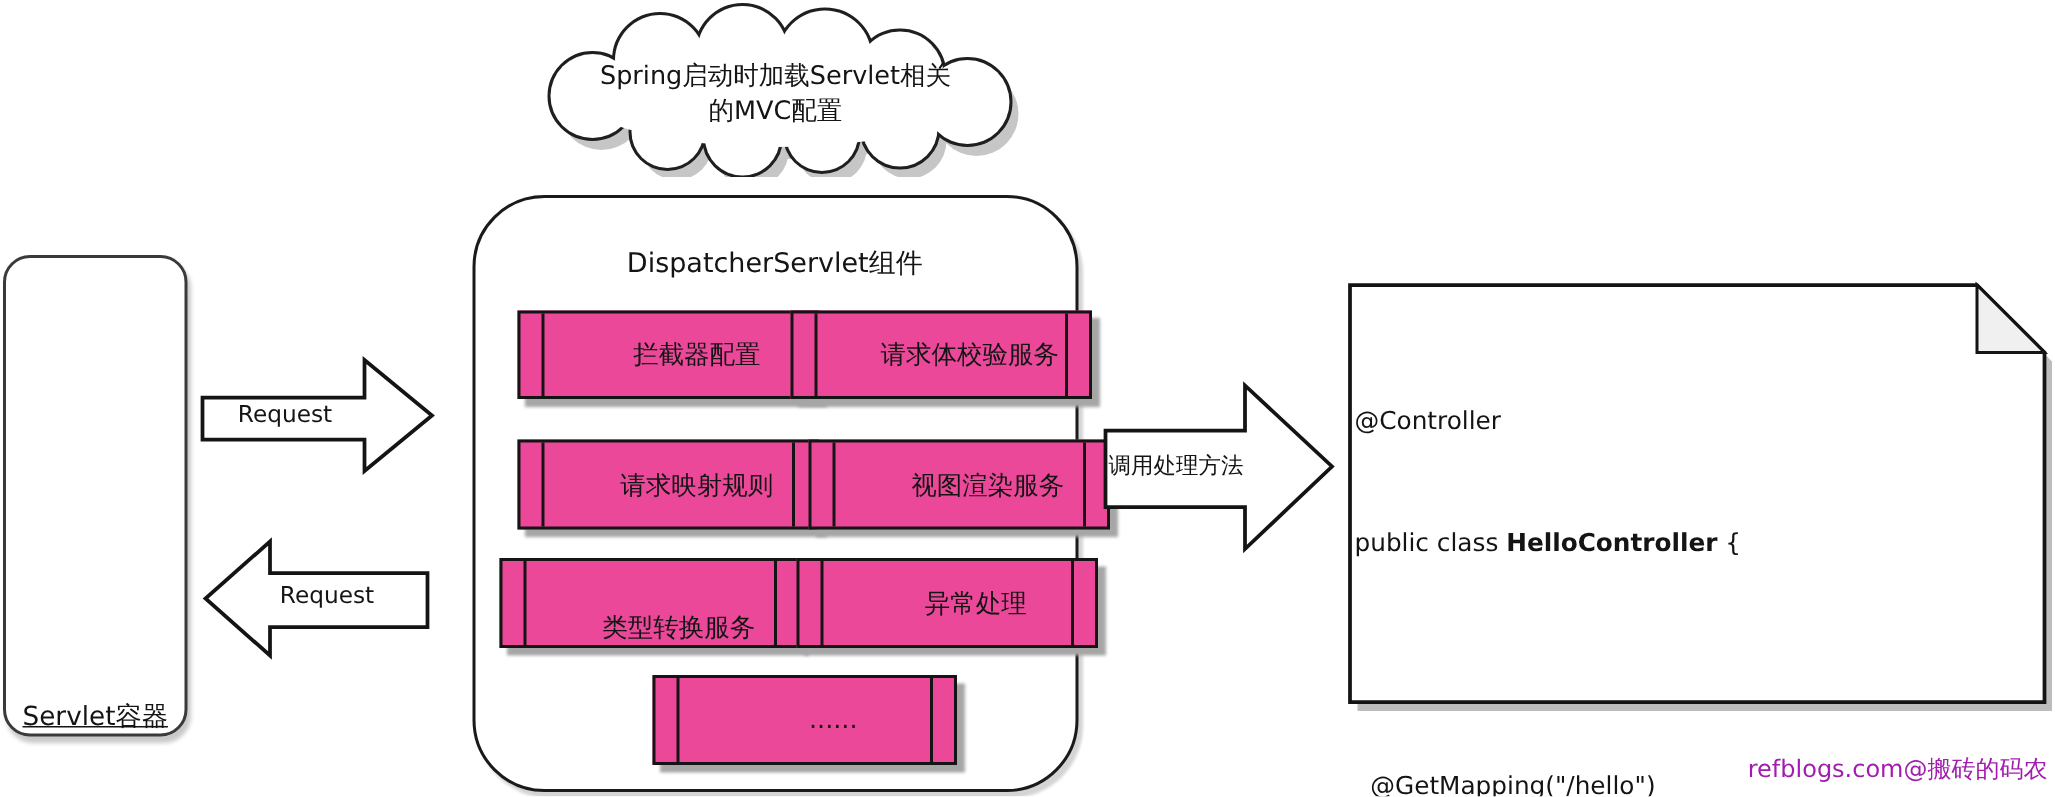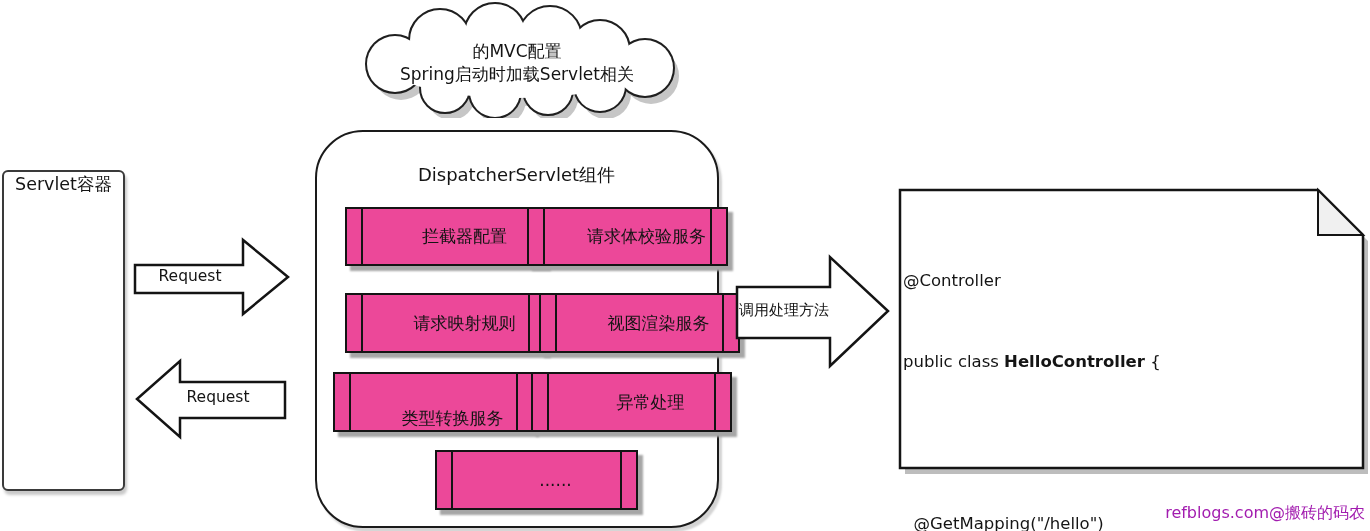--- a/index.html
+++ b/index.html
@@ -12,24 +12,25 @@
 
   
   .cloud-text{
     left:358px;top:40px;width:318px;text-align:center;
     font-size:17px;line-height:23px;font-weight:500;
   }
 
   
   .servlet{
     left:2px;top:170px;width:119px;height:317px;background:#fff;
-    border:2px solid #3a3a3a;border-radius:6px;
+    border:2px solid #3a3a3a;border-radius:18px;
     box-shadow:2px 4px 3px #c9c9c9;
-    display:flex;align-items:flex-start;justify-content:center;
+    display:flex;align-items:flex-end;justify-content:center;
     font-size:17.5px;
+    text-decoration:underline;
   }
 
   
   .arrow-label{
     text-align:center;font-size:15.5px;font-weight:400;
   }
   .arrow-label.cn{font-size:15px;}
 
   
   .dispatcher{
@@ -108,22 +109,22 @@
         <circle cx="255" cy="48" r="29"></circle>
         <circle cx="300" cy="66" r="28"></circle>
       <circle cx="255" cy="84" r="25"></circle>
         <circle cx="203" cy="88" r="24"></circle>
         <circle cx="150" cy="90" r="25"></circle>
       <circle cx="100" cy="86" r="24"></circle>
         <ellipse cx="172" cy="62" rx="130" ry="34"></ellipse>
     </g>
   </svg>
   <div class="abs cloud-text">
+    <div>Spring启动时加载Servlet相关</div>
     <div>的MVC配置</div>
-    <div>Spring启动时加载Servlet相关</div>
   </div>
 
   <div class="abs servlet">
     <span>Servlet容器</span>
   </div>
 
   <svg class="abs" style="left:130px;top:236px;" width="162" height="82" viewBox="0 0 162 82">
     <polygon points="5,29 113,29 113,4 158,41 113,78 113,57 5,57" fill="#ffffff" stroke="#141414" stroke-width="2.5" stroke-linejoin="miter"></polygon>
   </svg>
   <div class="abs arrow-label" style="left:140px;top:267px;width:100px;">Request</div>

